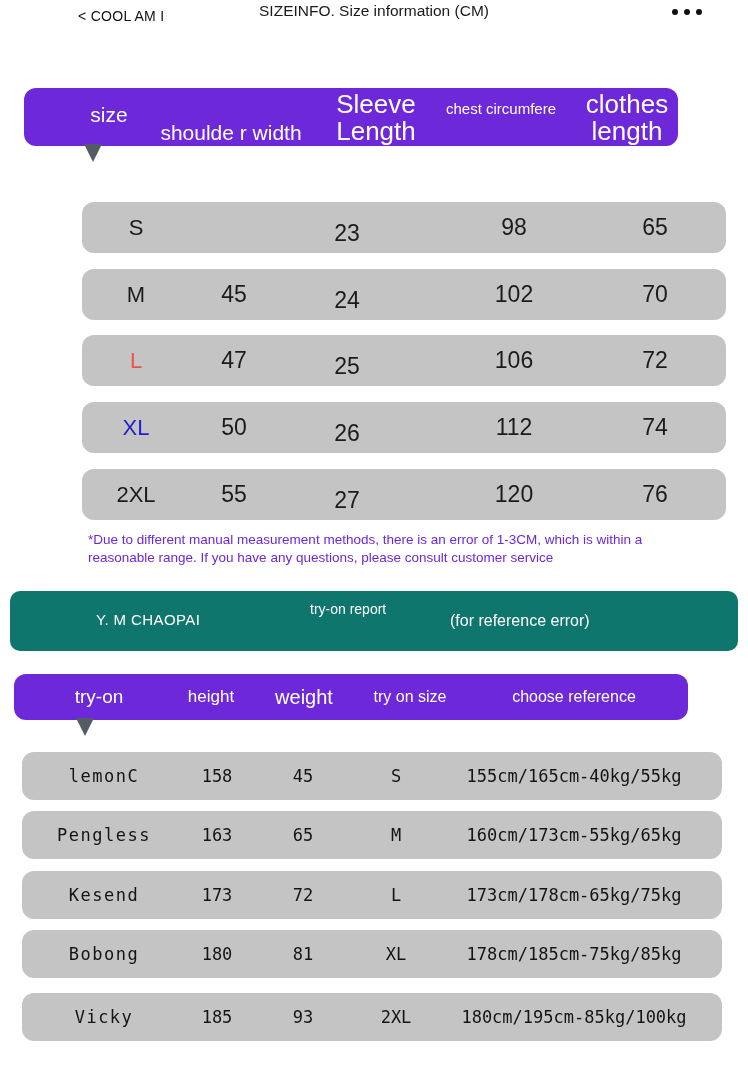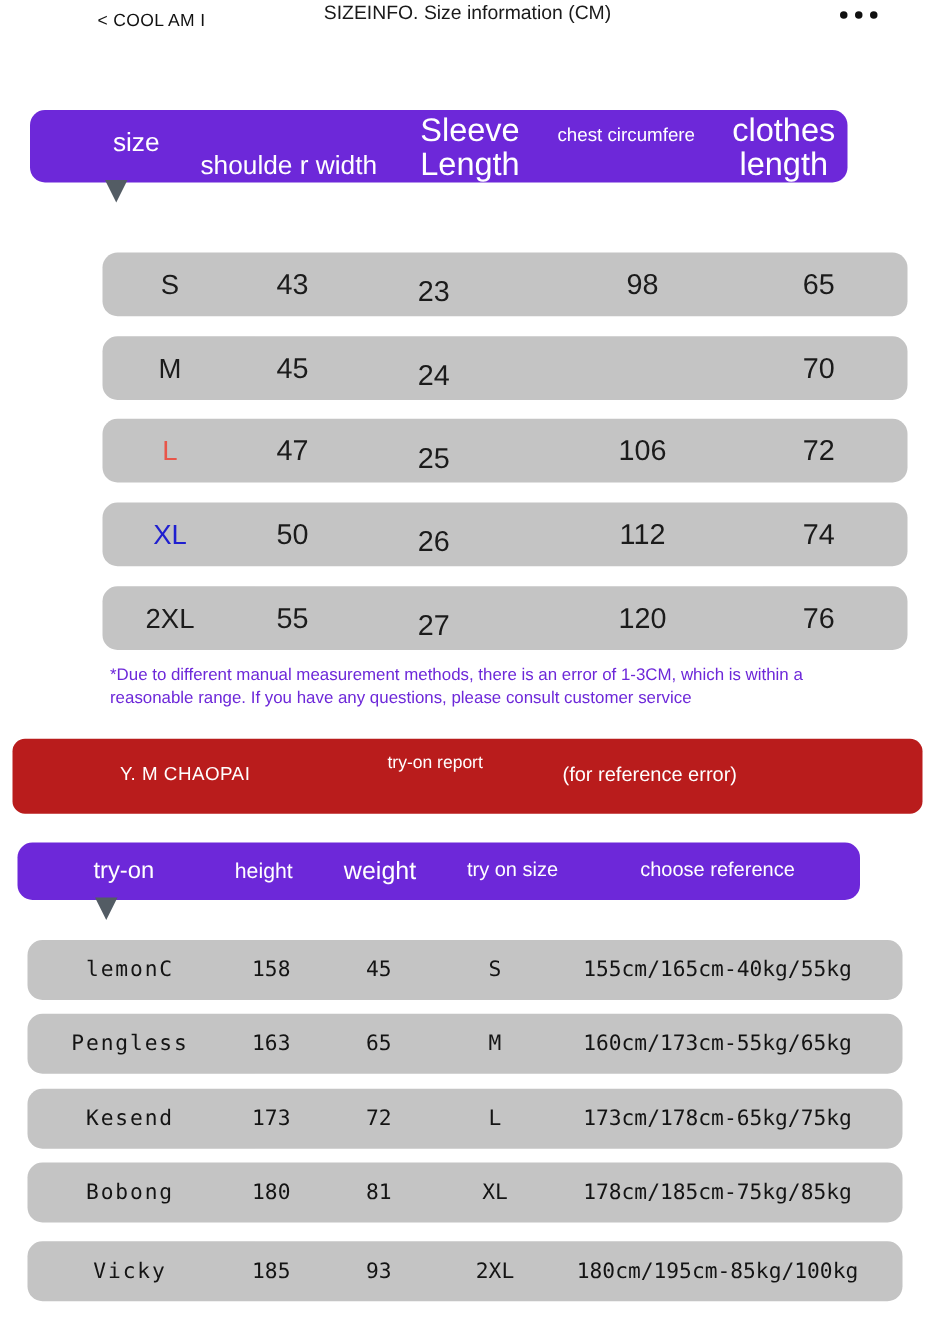--- a/index.html
+++ b/index.html
@@ -62,21 +62,21 @@
   }
   .bar-dark {
     background: #6d28d9;
     color: #ffffff;
   }
   .bar-light {
     background: #c4c4c4;
     color: #1b1b1b;
   }
   .bar-black {
-    background: #b91c1c;
+    background: #0f766e;
     color: #ffffff;
   }
 
   
   .tail {
     position: absolute;
     width: 0; height: 0;
     border-left: 9px solid transparent;
     border-right: 9px solid transparent;
     border-top: 18px solid #535c64;
@@ -215,29 +215,29 @@
   <div class="cell h-shoulder">shoulde r width</div>
   <div class="cell h-sleeve">Sleeve Length</div>
   <div class="cell h-chest">chest circumfere</div>
   <div class="cell h-clothes">clothes length</div>
 </div>
 <div class="tail" id="size-header-tail"></div>
 
 <div id="size-rows">
     <div class="bar bar-light size-row" style="top: 202px;">
       <div class="c c0" style="color: rgb(27, 27, 27);">S</div>
-      <div class="c c1">43</div>
       <div class="c c2">23</div>
       <div class="c c3">98</div>
       <div class="c c4">65</div>
     </div>
     <div class="bar bar-light size-row" style="top: 269px;">
       <div class="c c0" style="color: rgb(27, 27, 27);">M</div>
       <div class="c c1">45</div>
       <div class="c c2">24</div>
+      <div class="c c3">102</div>
       <div class="c c4">70</div>
     </div>
     <div class="bar bar-light size-row" style="top: 335px;">
       <div class="c c0" style="color: rgb(232, 86, 74);">L</div>
       <div class="c c1">47</div>
       <div class="c c2">25</div>
       <div class="c c3">106</div>
       <div class="c c4">72</div>
     </div>
     <div class="bar bar-light size-row" style="top: 402px;">

